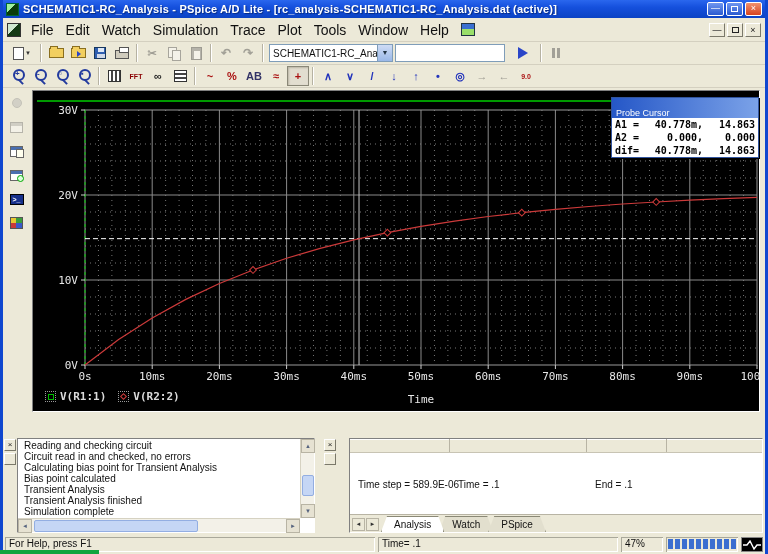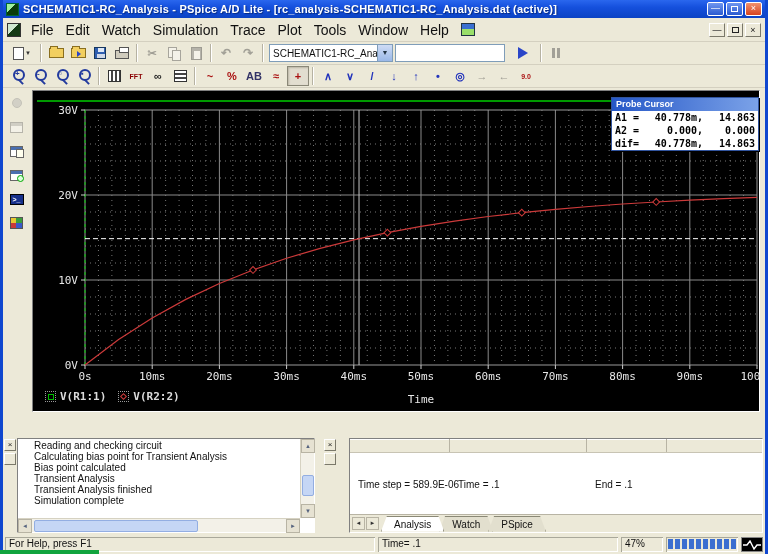--- a/index.html
+++ b/index.html
@@ -87,56 +87,56 @@
   .plot-black svg { position:absolute; left:0; top:0; }
   .legend { position:absolute; left:12px; top:299px; display:flex; gap:12px; align-items:center; }
   .legend-item { display:flex; gap:4px; align-items:center; }
   .mk-box { width:11px; height:11px; border:1px dotted #9a9a9a; display:flex; align-items:center; justify-content:center; }
   .mk-square { width:6px; height:6px; border:1px solid #00bb00; }
   .mk-diamond { width:5px; height:5px; border:1px solid #cc3a3a; transform:rotate(45deg); }
   .legend-label { font-family:"DejaVu Sans Mono",monospace; font-size:11px; color:#dcdcdc; font-weight:bold; }
 
   
   .probe { position:absolute; left:578px; top:6px; width:148px; background:#fff; border:1px solid #31549e; box-shadow:1px 1px 0 #000; }
-  .probe-title { height:13px; background:linear-gradient(90deg,#2557c7,#7ba2e8); color:#fff; font-size:9px; font-weight:bold; padding:1px 4px; }
+  .probe-title { height:13px; background:linear-gradient(90deg,#2557c7,#7ba2e8); color:#fff; font-size:9px; font-weight:normal; padding:10px 4px; }
   .probe-row { display:flex; font-family:"DejaVu Sans Mono",monospace; font-size:10px; font-weight:bold; color:#000; padding:0 3px; height:13px; align-items:center; }
   .probe-row .lb { width:32px; } .probe-row .xv { flex:1; text-align:right; } .probe-row .yv { width:52px; text-align:right; }
 
   
   .doc-tabs { height:21px; display:flex; align-items:flex-end; padding-left:26px; background:#ece9d8; border-top:1px solid #fff; }
   .doc-tab { display:flex; align-items:center; gap:4px; height:19px; padding:0 8px; background:linear-gradient(180deg,#fffef8,#ece9d8); border:1px solid #8a8876; border-bottom:none; border-radius:3px 3px 0 0; font-size:10px; color:#111; }
   .dat-icon { width:12px; height:11px; background:#f4f4ee; border:1px solid #445; position:relative; }
   .dat-icon::after { content:""; position:absolute; left:1px; top:4px; width:8px; height:3px; border-top:1px solid #0a0; border-bottom:1px solid #c33; }
 
   
   .bottom { height:99px; display:flex; gap:8px; padding:2px 2px 2px 0; background:#ece9d8; }
   .panel { display:flex; }
   .panel-grip { width:14px; display:flex; flex-direction:column; align-items:center; gap:2px; padding-top:1px; }
   .grip-close { width:12px; height:12px; font-size:8px; line-height:9px; text-align:center; background:#ece9d8; border:1px solid; border-color:#fff #7a786a #7a786a #fff; color:#222; }
   .grip-pin { width:12px; height:12px; background:#ece9d8; border:1px solid; border-color:#fff #7a786a #7a786a #fff; }
   .output { width:312px; }
   .output-body { flex:1; display:grid; grid-template-columns:1fr 14px; grid-template-rows:1fr 14px; border:1px solid; border-color:#808080 #fff #fff #808080; background:#fff; }
-  .msg-list { overflow:hidden; padding:1px 2px 0 6px;margin-left:10px; }
+  .msg-list { overflow:hidden; padding:1px 2px 0 6px; }
   .msg { font-size:10px; line-height:11px; color:#111; white-space:nowrap; }
   .vscroll,.hscroll { background:#f3f1e8; position:relative; }
   .vscroll { border-left:1px solid #d6d2c2; } .hscroll { border-top:1px solid #d6d2c2; }
   .sc-btn { position:absolute; width:14px; height:14px; background:#e6e2d2; border:1px solid #b8b4a4; color:#55637e; font-size:6px; text-align:center; line-height:12px; }
   .vscroll .up { top:0; } .vscroll .down { bottom:0; }
   .hscroll .left { left:0; } .hscroll .right { right:0; }
   .v-thumb { position:absolute; left:1px; width:12px; top:46%; height:26%; background:#c5d6f5; border:1px solid #93aee2; border-radius:2px; }
   .h-thumb { position:absolute; top:1px; height:12px; left:16px; width:58%; background:#c5d6f5; border:1px solid #93aee2; border-radius:2px; }
 
   .watch { flex:1; }
   .watch-body { flex:1; display:flex; flex-direction:column; border:1px solid; border-color:#808080 #fff #fff #808080; background:#fff;margin-left:12px; }
   .watch-table { flex:1; position:relative; }
   .watch-header { display:flex; height:14px; background:#ece9d8; border-bottom:1px solid #c8c4b4; }
   .hcell { border-right:1px solid #b8b4a4; box-shadow:inset 0 1px 0 #fff; }
   .watch-row { position:absolute; top:40px; left:0; right:0; display:flex; font-size:10px; color:#111; }
   .wcell { padding-left:8px; white-space:nowrap; }
-  .watch-tabs { height:18px; display:flex; align-items:center; background:#ece9d8; border-top:1px solid #b8b4a4; padding-left:2px; gap:0; }
+  .watch-tabs { height:18px; display:flex; align-items:flex-end; background:#ece9d8; border-top:1px solid #b8b4a4; padding-left:2px; gap:0; }
   .tab-arrow { width:13px; height:13px; margin:0 1px 1px 0; background:#ece9d8; border:1px solid #b8b4a4; font-size:6px; line-height:11px; text-align:center; color:#333; }
   .wtab { height:16px; padding:2px 12px 0; font-size:10px; color:#111; border:1px solid #8a8876; border-bottom:none; background:#e2dfce; clip-path:polygon(6px 0, calc(100% - 6px) 0, 100% 100%, 0 100%); margin-left:-5px; }
   .wtab.active { background:#fff; z-index:2; position:relative; }
 
   
   .statusbar { height:19px; display:flex; align-items:center; gap:3px; padding:1px 2px; background:#ece9d8; }
   .sfield { height:15px; font-size:10px; color:#111; padding:1px 4px; box-shadow:inset 1px 1px 0 #a9a89a, inset -1px -1px 0 #fff; white-space:nowrap; }
   .sb-help { flex:1; } .sb-time { width:240px; } .sb-pct { width:42px; }
   .sb-prog { width:72px; padding:2px 2px; }
   .prog-inner { height:10px; background:repeating-linear-gradient(90deg,#3b6ed0 0 5px,#ece9d8 5px 7px); }
@@ -493,20 +493,21 @@
 
   <div class="bottom">
     <div class="panel output">
       <div class="panel-grip">
         <span class="grip-close">×</span>
         <span class="grip-pin"></span>
       </div>
       <div class="output-body">
         <div class="msg-list" id="msg-list">
             <div class="msg">Reading and checking circuit</div>
+            <div class="msg">Circuit read in and checked, no errors</div>
             <div class="msg">Calculating bias point for Transient Analysis</div>
             <div class="msg">Bias point calculated</div>
             <div class="msg">Transient Analysis</div>
             <div class="msg">Transient Analysis finished</div>
             <div class="msg">Simulation complete</div>
           </div>
         <div class="vscroll">
           <span class="sc-btn up">▲</span>
           <span class="v-thumb"></span>
           <span class="sc-btn down">▼</span>

